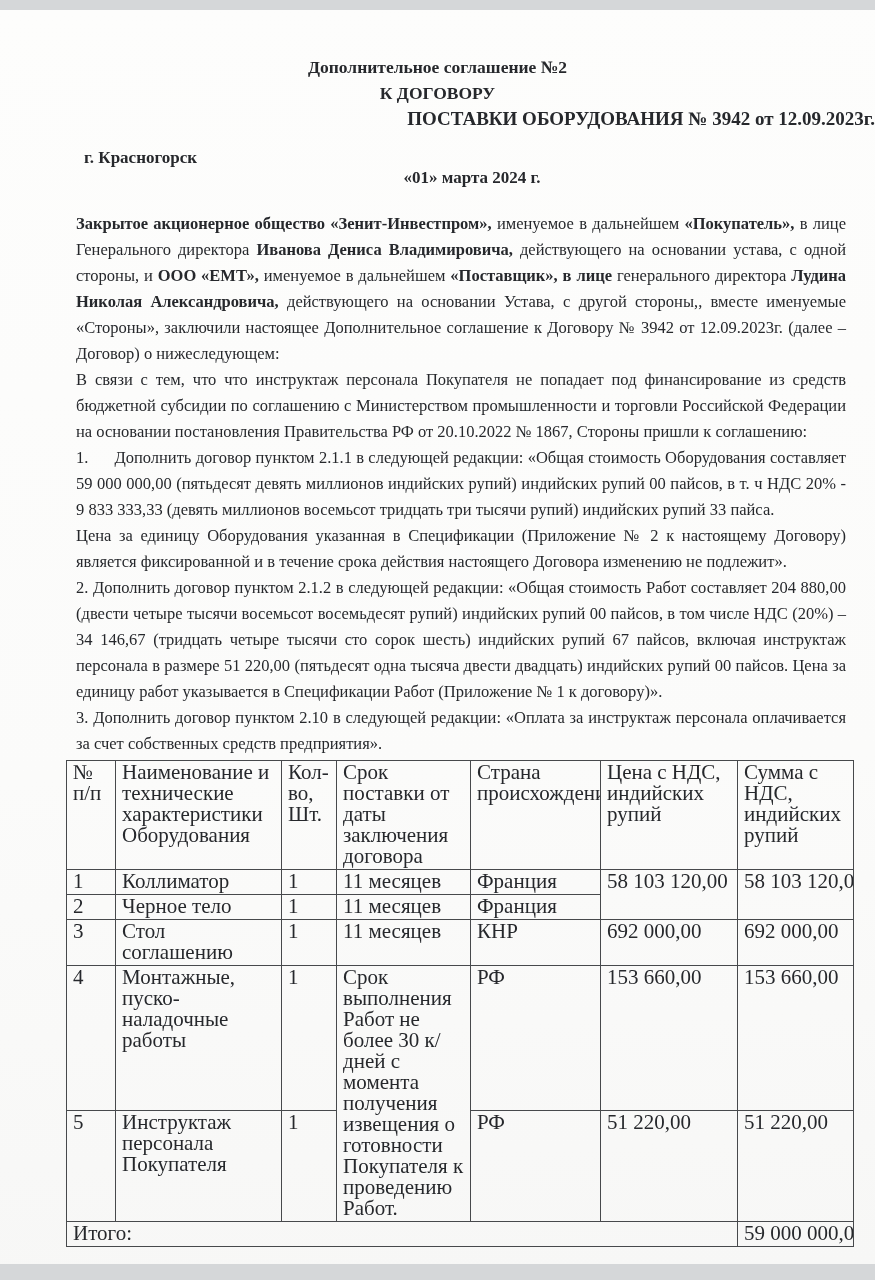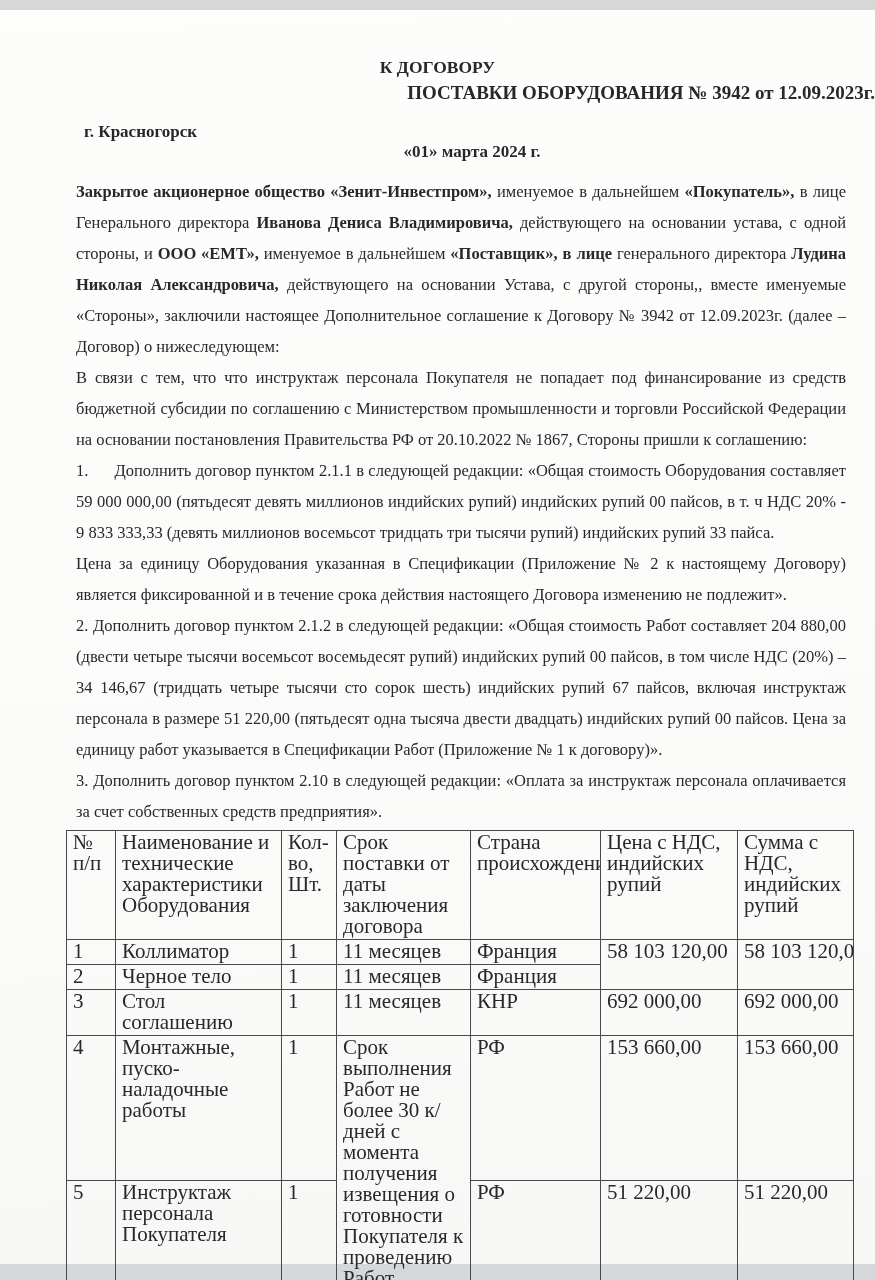--- a/index.html
+++ b/index.html
@@ -28,23 +28,23 @@
   .doc-title .t3 { font-size: 19px; text-align: right; }
   .meta {
     margin-top: 16px;
     padding: 0 15px 0 84px;
     font-weight: bold;
     font-size: 17px;
   }
   .meta .city { display: block; }
   .meta .date { display: block; text-align: center; }
   .body-text {
-    margin: 14px 29px 0 76px;
+    margin: 23px 29px 0 76px;
     font-size: 16.5px;
-    line-height: 31px;
+    line-height: 26px;
     text-align: justify;
   }
   .body-text p { margin: 0; }
   .b { font-weight: bold; }
   table.spec {
     margin: 3px 0 0 66px;
     width: 787px;
     border-collapse: collapse;
     table-layout: fixed;
     font-size: 21px;
@@ -68,20 +68,21 @@
   td.money { text-align: center; }
   td.total-label { text-align: right; padding-right: 8px; }
   td.total-value { text-align: left; padding-left: 8px; }
 </style>
 </head>
 <body>
 
 <div class="page">
 
   <div class="doc-title">
+    <div class="t1">Дополнительное соглашение №2</div>
     <div class="t2">К ДОГОВОРУ</div>
     <div class="t3">ПОСТАВКИ ОБОРУДОВАНИЯ № 3942 от 12.09.2023г.</div>
   </div>
 
   <div class="meta">
     <span class="city">г. Красногорск</span>
     <span class="date">«01» марта 2024 г.</span>
   </div>
 
   <div class="body-text">

